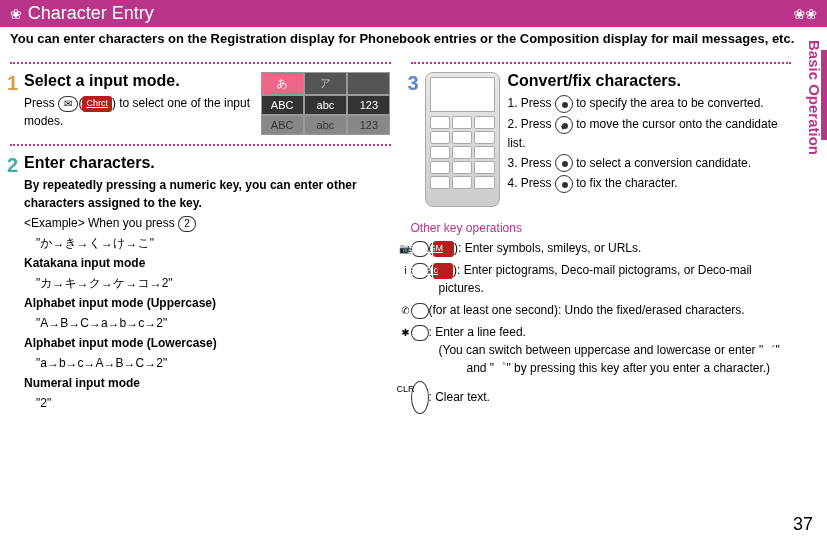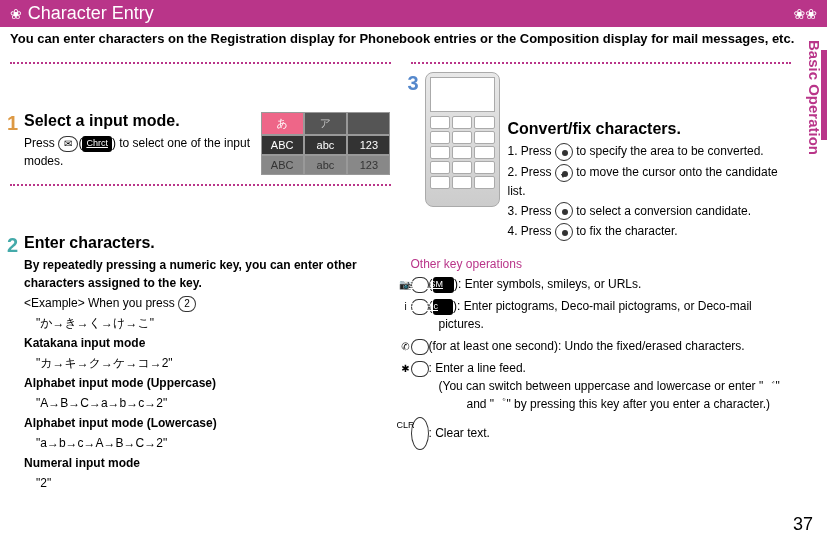--- a/index.html
+++ b/index.html
@@ -13,31 +13,31 @@
     .intro-text { font-size: 13px; font-weight: bold; padding: 4px 10px 8px; }
     
     .content { display: flex; padding: 0 10px; gap: 20px; }
     .col { flex: 1; position: relative; }
     
     .step { margin-bottom: 14px; position: relative; }
     .step-num { position: absolute; left: -3px; top: 0; font-size: 20px; font-weight: bold; }
     .step-num.s1 { color: #d94; }
     .step-num.s2 { color: #4aa; }
     .step-num.s3 { color: #58c; }
-    .step-title { font-size: 16px; font-weight: bold; margin-left: 14px; margin-bottom: 4px; margin-top: 48px; }
+    .step-title { font-size: 16px; font-weight: bold; margin-left: 14px; margin-bottom: 4px; }
     .step-body { margin-left: 14px; font-size: 12px; line-height: 1.5; }
     .step-body p { margin-bottom: 2px; }
     .bold { font-weight: bold; }
     .indent { margin-left: 12px; }
     
     .dotted-sep { border: none; border-top: 2px dotted #b93589; margin: 8px 0; }
     
     .key-oval { display: inline-block; border: 1.5px solid #333; border-radius: 50%/60%; padding: 1px 5px; font-size: 10px; vertical-align: middle; min-width: 18px; text-align: center; line-height: 1.2; }
     .key-round { display: inline-block; border: 1.5px solid #333; border-radius: 50%; width: 18px; height: 33px; font-size: 9px; vertical-align: middle; text-align: center; line-height: 15px; }
-    .key-pill { display: inline-block; background: #000000; color: #fff; border-radius: 3px; padding: 1px 4px; font-size: 9px; vertical-align: middle; text-decoration: underline; }
+    .key-pill { display: inline-block; background: #b91c1c; color: #fff; border-radius: 3px; padding: 1px 4px; font-size: 9px; vertical-align: middle; text-decoration: underline; }
     .dpad { display: inline-block; border: 1.5px solid #333; border-radius: 50%; width: 18px; height: 18px; vertical-align: middle; position: relative; }
     .dpad::after { content:''; position:absolute; width:6px; height:6px; border-radius:50%; background:#333; top:6px; left:6px; }
     .dpad.down::before { content:'▾'; position:absolute; font-size:8px; bottom:-1px; left:5px; }
     
     .right-tab { position: absolute; right: 0; top: 30px; writing-mode: vertical-rl; color: #b93589; font-weight: bold; font-size: 15px; padding: 10px 4px; }
     
     .mode-tabs { position: absolute; right: 0; top: 0; width: 130px; }
     .mode-tabs .row { display: flex; }
     .mode-tabs .tab { flex:1; text-align:center; padding: 3px 0; font-size: 11px; border: 1px solid #999; }
     .mode-tabs .row1 .tab1 { background:#e68; color:#fff; }

